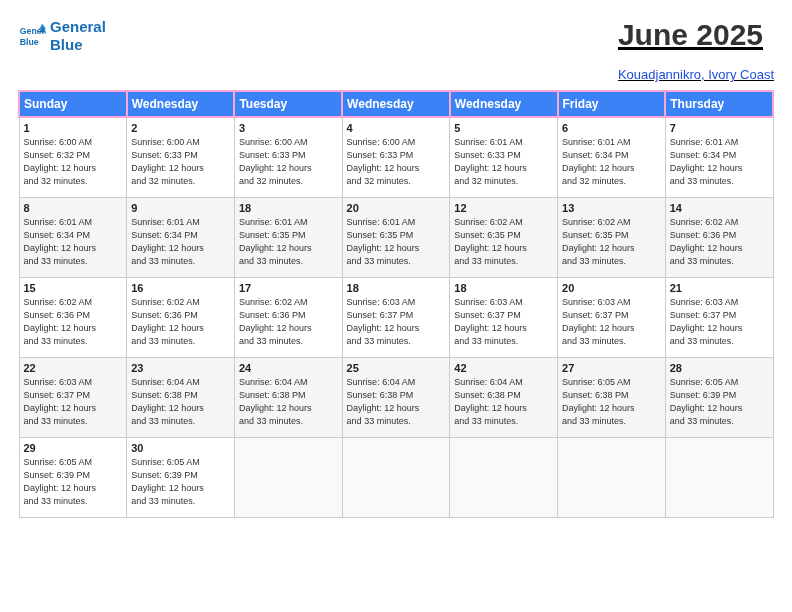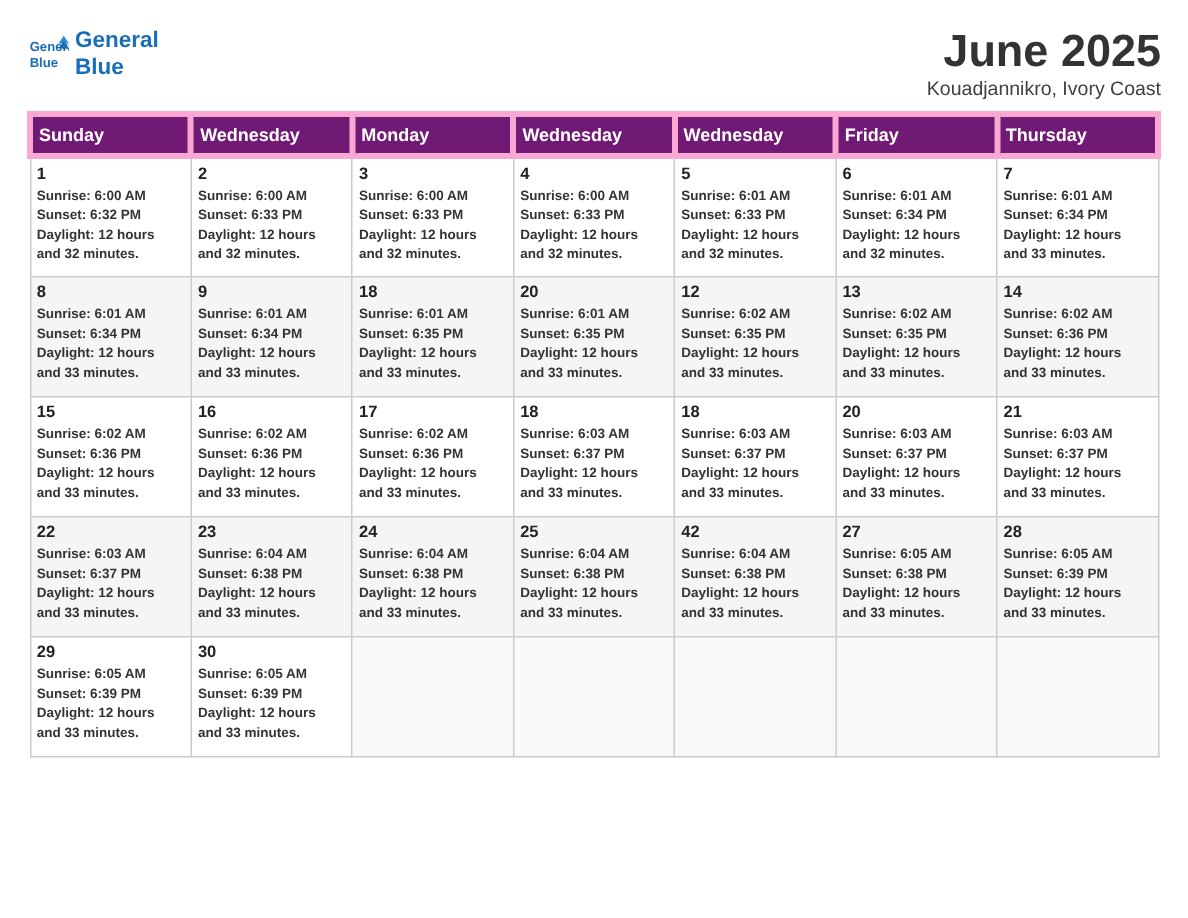--- a/index.html
+++ b/index.html
@@ -34,45 +34,47 @@
       line-height: 1.2;
     }
     .logo-text span {
       color: #1a6eb5;
     }
     .logo-icon {
       width: 28px;
       height: 28px;
     }
     .title-block {
-      text-align: right;
+      text-align: left;
+      text-decoration: underline;
     }
     .month-title {
       font-size: 30px;
       font-weight: bold;
       color: #333;
       line-height: 1.1;
     }
     .location {
       font-size: 13px;
-      color: #404040;
+      color: #1d4ed8;
+      margin-top: 16px;
     }
     .calendar {
       width: 100%;
       border-collapse: collapse;
       table-layout: fixed;
     }
     .calendar th {
-      background: #701a75;
+      background: #3b82f6;
       color: #fff;
       font-size: 12px;
       font-weight: bold;
       padding: 5px 4px;
       text-align: left;
-      border: 4px solid #f9a8d4;
+      border: 2px solid #f9a8d4;
     }
     .calendar td {
       vertical-align: top;
       border: 1px solid #ccc;
       padding: 4px 4px 3px 4px;
       font-size: 9.5px;
       color: #333;
       height: 80px;
       background: #fff;
     }
@@ -83,21 +85,20 @@
       font-size: 11px;
       font-weight: bold;
       color: #222;
       display: block;
       margin-bottom: 2px;
     }
     .cell-text {
       font-size: 9px;
       line-height: 1.45;
       color: #333;
-      font-weight: bold;
     }
     .empty {
       background: #f9f9f9 !important;
     }
   </style>
 </head>
 <body>
 
 <div class="page">
   <div class="header-row">
@@ -118,21 +119,21 @@
       <div class="month-title">June 2025</div>
       <div class="location">Kouadjannikro, Ivory Coast</div>
     </div>
   </div>
 
   <table class="calendar">
     <thead>
       <tr>
       <th>Sunday</th>
           <th>Wednesday</th>
-          <th>Monday</th>
+          <th>Tuesday</th>
           <th>Wednesday</th>
           <th>Wednesday</th>
           <th>Friday</th>
           <th>Thursday</th>
         </tr>
     </thead>
     <tbody id="calendar-body">
     <tr>
           <td>
             <span class="day-num">1</span>

